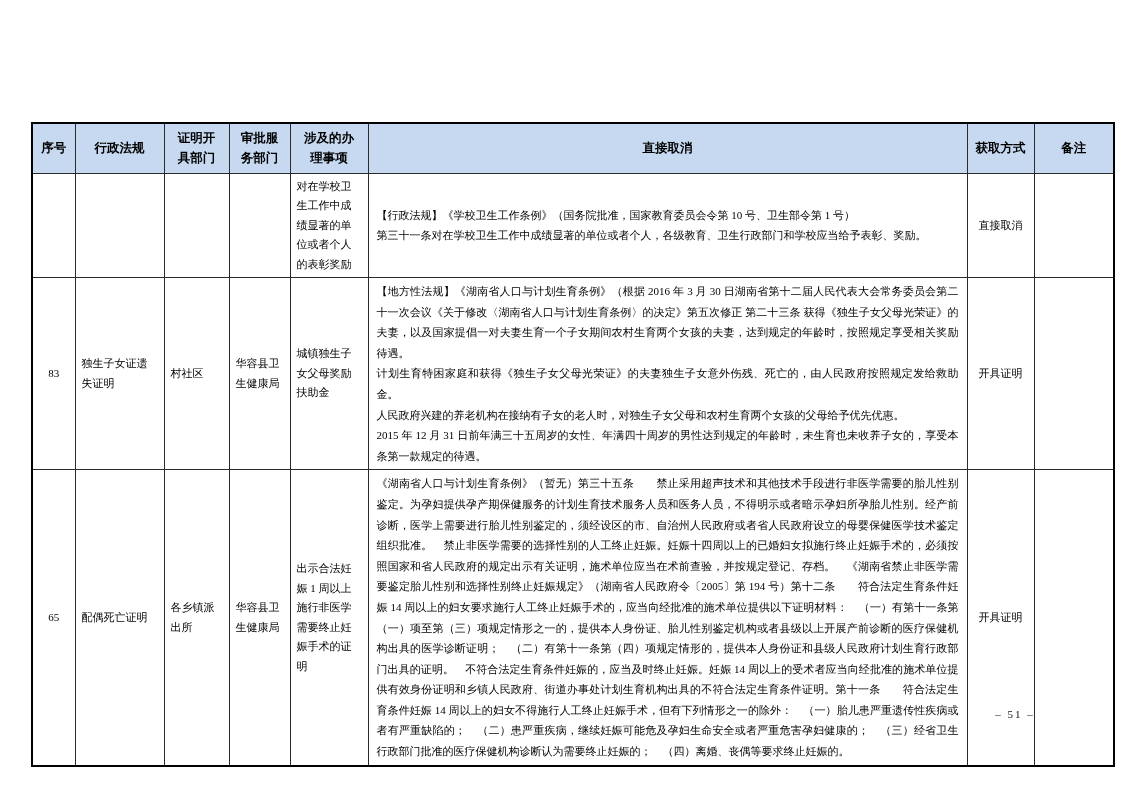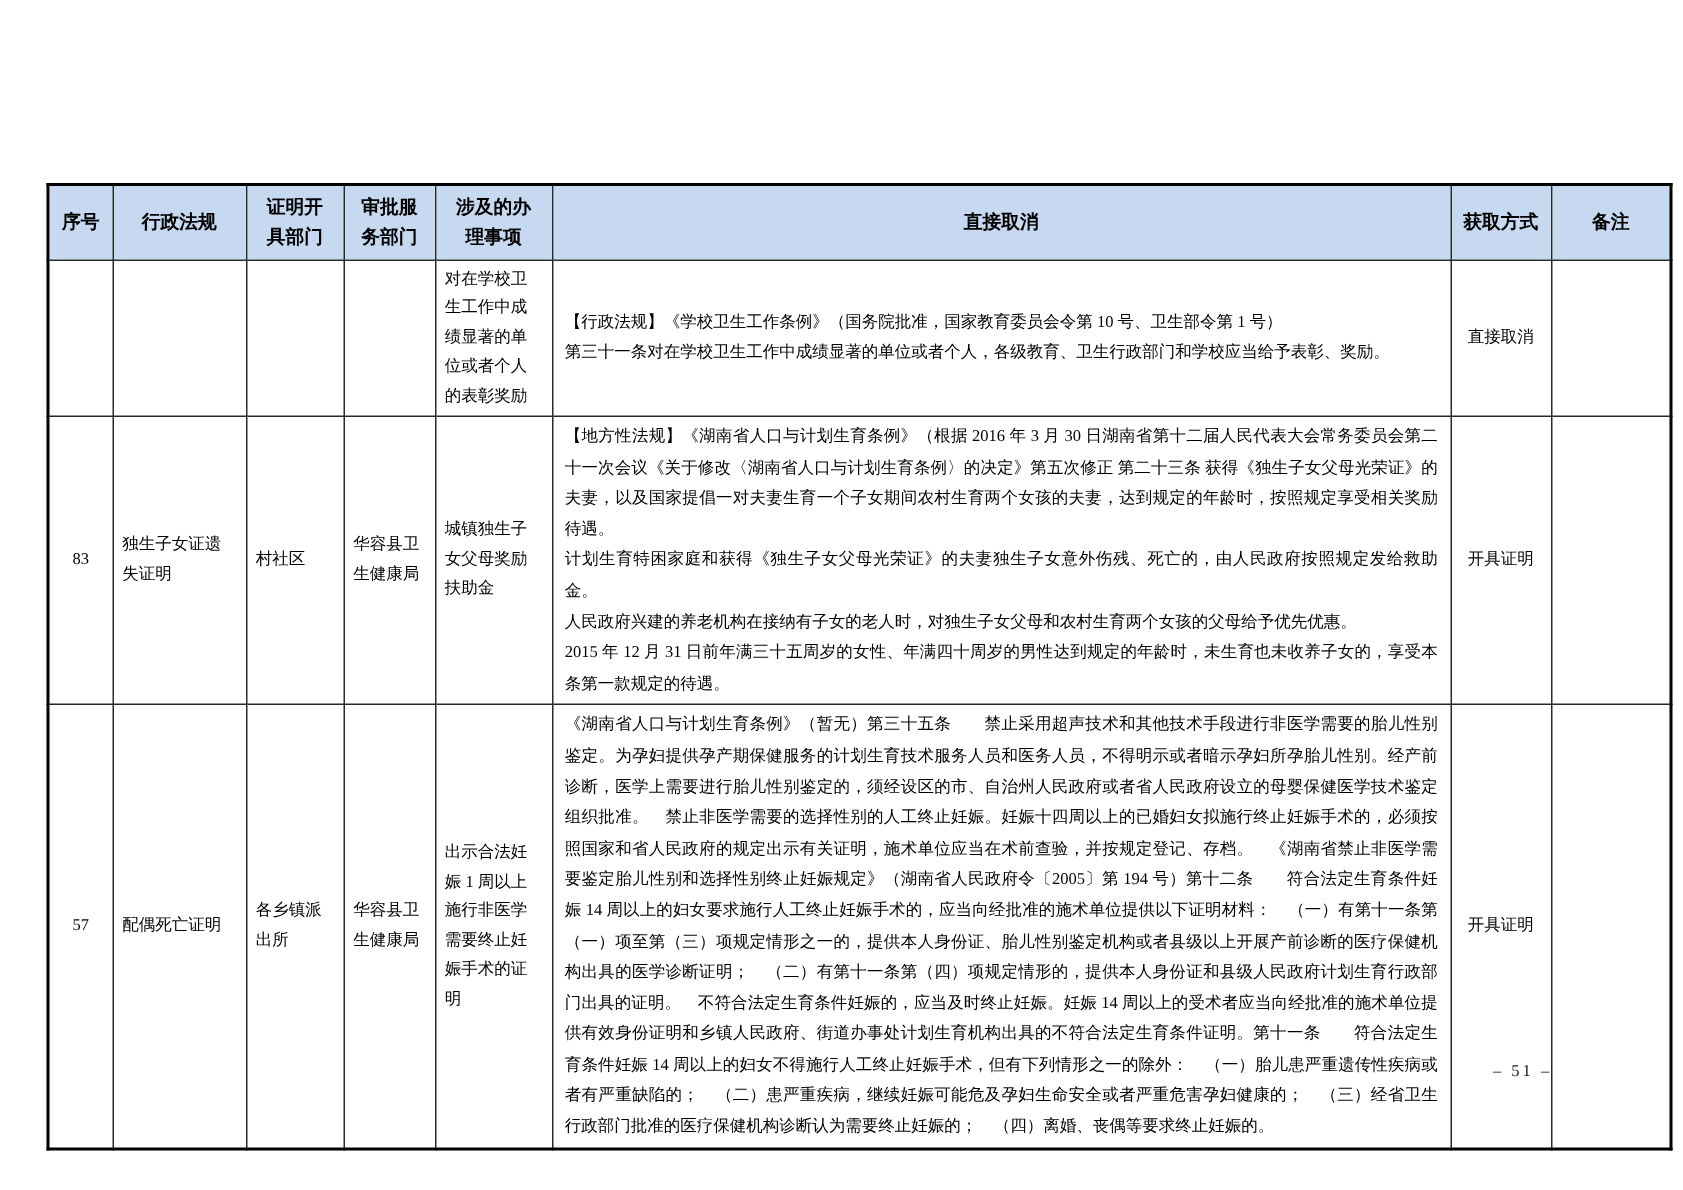--- a/index.html
+++ b/index.html
@@ -116,21 +116,21 @@
         <td>华容县卫生健康局</td>
         <td>城镇独生子女父母奖励扶助金</td>
         <td class="basis">【地方性法规】《湖南省人口与计划生育条例》（根据 2016 年 3 月 30 日湖南省第十二届人民代表大会常务委员会第二十一次会议《关于修改〈湖南省人口与计划生育条例〉的决定》第五次修正 第二十三条 获得《独生子女父母光荣证》的夫妻，以及国家提倡一对夫妻生育一个子女期间农村生育两个女孩的夫妻，达到规定的年龄时，按照规定享受相关奖励待遇。
 计划生育特困家庭和获得《独生子女父母光荣证》的夫妻独生子女意外伤残、死亡的，由人民政府按照规定发给救助金。
 人民政府兴建的养老机构在接纳有子女的老人时，对独生子女父母和农村生育两个女孩的父母给予优先优惠。
 2015 年 12 月 31 日前年满三十五周岁的女性、年满四十周岁的男性达到规定的年龄时，未生育也未收养子女的，享受本条第一款规定的待遇。</td>
         <td class="center">开具证明</td>
         <td></td>
       </tr>
       <tr class="row-c">
-        <td class="center">57</td>
+        <td class="center">65</td>
         <td>配偶死亡证明</td>
         <td>各乡镇派出所</td>
         <td>华容县卫生健康局</td>
         <td>出示合法妊娠 1 周以上施行非医学需要终止妊娠手术的证明</td>
         <td class="basis">《湖南省人口与计划生育条例》（暂无）第三十五条　　禁止采用超声技术和其他技术手段进行非医学需要的胎儿性别鉴定。为孕妇提供孕产期保健服务的计划生育技术服务人员和医务人员，不得明示或者暗示孕妇所孕胎儿性别。经产前诊断，医学上需要进行胎儿性别鉴定的，须经设区的市、自治州人民政府或者省人民政府设立的母婴保健医学技术鉴定组织批准。　禁止非医学需要的选择性别的人工终止妊娠。妊娠十四周以上的已婚妇女拟施行终止妊娠手术的，必须按照国家和省人民政府的规定出示有关证明，施术单位应当在术前查验，并按规定登记、存档。　《湖南省禁止非医学需要鉴定胎儿性别和选择性别终止妊娠规定》（湖南省人民政府令〔2005〕第 194 号）第十二条　　符合法定生育条件妊娠 14 周以上的妇女要求施行人工终止妊娠手术的，应当向经批准的施术单位提供以下证明材料：　（一）有第十一条第（一）项至第（三）项规定情形之一的，提供本人身份证、胎儿性别鉴定机构或者县级以上开展产前诊断的医疗保健机构出具的医学诊断证明；　（二）有第十一条第（四）项规定情形的，提供本人身份证和县级人民政府计划生育行政部门出具的证明。　不符合法定生育条件妊娠的，应当及时终止妊娠。妊娠 14 周以上的受术者应当向经批准的施术单位提供有效身份证明和乡镇人民政府、街道办事处计划生育机构出具的不符合法定生育条件证明。第十一条　　符合法定生育条件妊娠 14 周以上的妇女不得施行人工终止妊娠手术，但有下列情形之一的除外：　（一）胎儿患严重遗传性疾病或者有严重缺陷的；　（二）患严重疾病，继续妊娠可能危及孕妇生命安全或者严重危害孕妇健康的；　（三）经省卫生行政部门批准的医疗保健机构诊断认为需要终止妊娠的；　（四）离婚、丧偶等要求终止妊娠的。</td>
         <td class="center">开具证明</td>
         <td></td>
       </tr>
     </tbody>
   </table>

